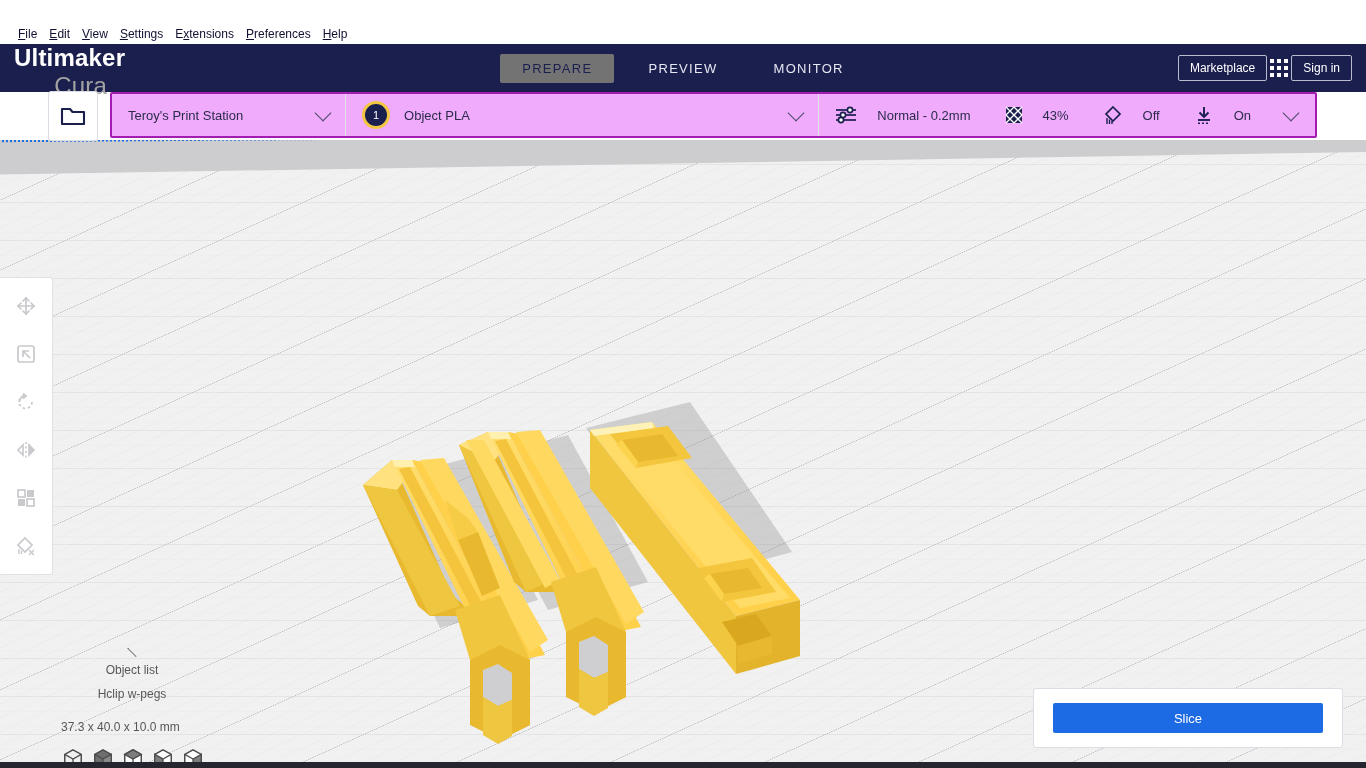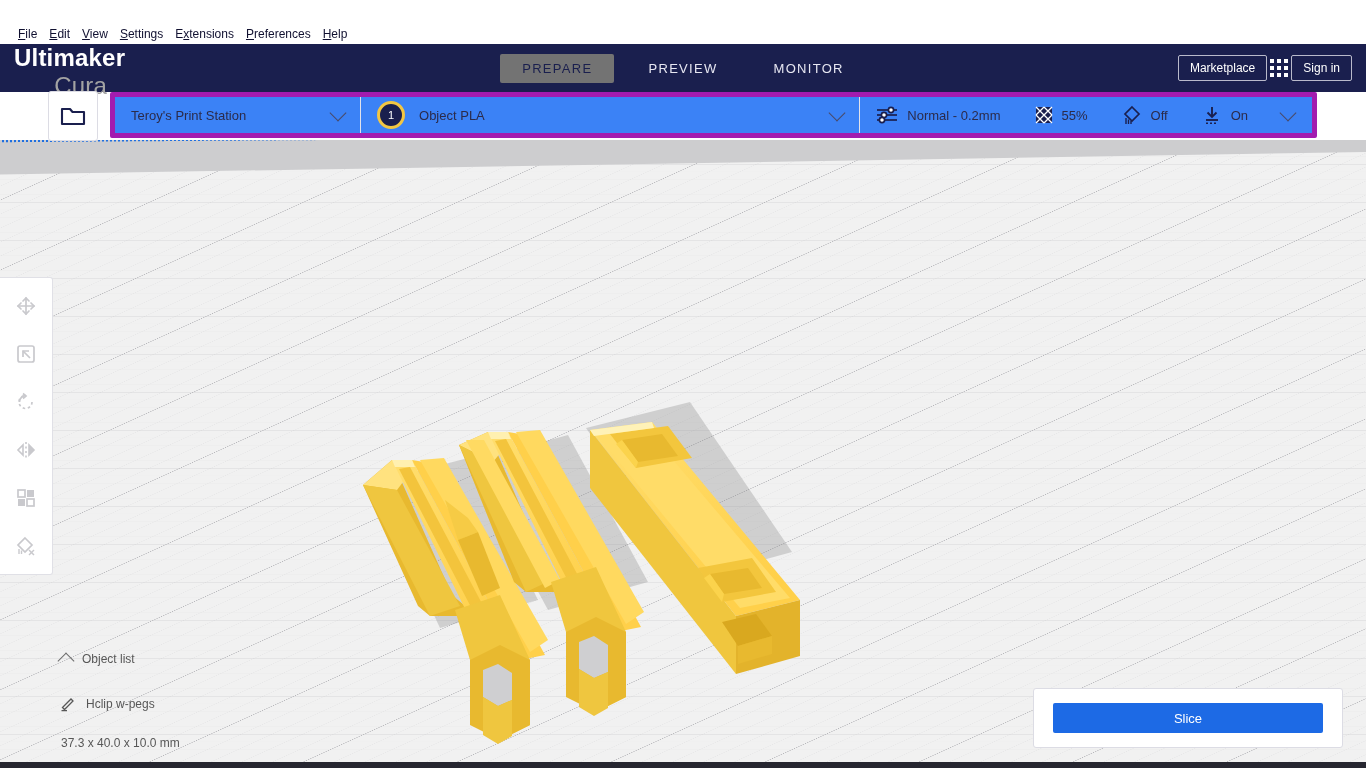--- a/index.html
+++ b/index.html
@@ -65,54 +65,54 @@
   .grid-icon i{background:#ffffff;display:block;width:4px;height:4px;}
 
   
   .openfile-btn{
     position:absolute;left:48px;top:91px;width:48px;height:48px;
     background:#fff;border:1px solid #dcdce4;border-radius:3px;
     display:flex;align-items:center;justify-content:center;z-index:6;
   }
   .machinebar{
     position:absolute;left:110px;top:92px;width:1207px;height:46px;
-    background:#3b82f6;border:5px solid #a21caf;border-radius:2px;
+    background:#f0abfc;border:2px solid #a21caf;border-radius:2px;
     display:flex;align-items:stretch;box-sizing:border-box;z-index:5;
   }
   .mb-cell{display:flex;align-items:center;height:100%;box-sizing:border-box;}
   .mb-printer{width:250px;padding:0 16px;justify-content:space-between;
     border-right:1px solid #e2e2ea;}
   .mb-material{width:508px;padding:0 16px;justify-content:space-between;
     border-right:1px solid #e2e2ea;}
   .mb-profile{flex:1;padding:0 16px;gap:0;}
   .mb-label{font-size:13px;color:#2b2b4a;white-space:nowrap;}
   .chev{width:11px;height:11px;border-right:1.6px solid #4a4a68;border-bottom:1.6px solid #4a4a68;
     transform:rotate(45deg);margin-top:-5px;flex:none;}
   .extruder-badge{width:22px;height:22px;border-radius:50%;
     border:3px solid #f2c643;background:#1a1f4e;color:#ffffff;
     font-size:11px;display:flex;align-items:center;justify-content:center;flex:none;margin-right:14px;}
-  .mb-item{display:flex;align-items:center;gap:9px;margin-right:34px;}
+  .mb-item{display:flex;align-items:center;gap:20px;margin-right:34px;}
   .mb-item .v{font-size:13px;color:#2b2b4a;white-space:nowrap;}
   .mb-profile .chev{margin-left:auto;margin-right:2px;}
 
   
   .viewport{position:absolute;left:0;top:140px;width:1366px;height:622px;overflow:hidden;background:#f7f7f7;}
   .vp-svg{position:absolute;left:0;top:0;}
 
   
   .toolbar{
     position:absolute;left:0;top:277px;width:52px;
     background:#ffffff;border:1px solid #e0e0e6;border-left:none;border-radius:0 3px 3px 0;
     padding:4px 0;z-index:6;
   }
   .tool{width:52px;height:48px;display:flex;align-items:center;justify-content:center;}
 
   
   .objectlist{position:absolute;left:60px;top:648px;z-index:6;}
-  .ol-row{display:flex;align-items:center;gap:10px;height:22px;}
+  .ol-row{display:flex;align-items:center;gap:10px;height:22px;flex-direction:column;}
   .ol-caret{width:11px;height:11px;border-left:1.6px solid #6b6b6b;border-top:1.6px solid #6b6b6b;
     transform:rotate(45deg);margin-top:4px;}
   .ol-title{font-size:12px;color:#575757;}
   .ol-name{font-size:12px;color:#575757;}
   .ol-dims{font-size:12px;color:#575757;margin-top:21px;margin-left:1px;}
   .view-icons{display:flex;gap:8px;margin-top:14px;margin-left:2px;}
 
   
   .slicepanel{
     position:absolute;left:1033px;top:688px;width:310px;height:60px;
@@ -315,21 +315,21 @@
           <circle cx="6" cy="14" r="2.6" fill="#fff" stroke="#1a1f4e" stroke-width="1.7"></circle>
         </svg>
         <div class="v">Normal - 0.2mm</div>
       </div>
 
       <div class="mb-item">
         <svg width="18" height="18" viewBox="0 0 18 18">
           <rect x="1" y="1" width="16" height="16" rx="2.5" fill="#1a1f4e"></rect>
           <path d="M1 1 L17 17 M17 1 L1 17 M9 1 L17 9 M9 17 L17 9 M1 9 L9 1 M1 9 L9 17" stroke="#ffffff" stroke-width="1.3" fill="none"></path>
         </svg>
-        <div class="v">55%</div>
+        <div class="v">43%</div>
       </div>
 
       <div class="mb-item">
         <svg width="20" height="20" viewBox="0 0 20 20">
           <path d="M10 2 L17 9 L10 16 L3 9 Z" fill="none" stroke="#1a1f4e" stroke-width="1.7"></path>
           <line x1="4" y1="13" x2="4" y2="19" stroke="#1a1f4e" stroke-width="1.4"></line>
           <line x1="6.5" y1="14.5" x2="6.5" y2="19" stroke="#1a1f4e" stroke-width="1.4"></line>
           <line x1="9" y1="16" x2="9" y2="19" stroke="#1a1f4e" stroke-width="1.4"></line>
         </svg>
         <div class="v">Off</div>
@@ -400,21 +400,21 @@
         <line x1="19" y1="15" x2="14" y2="20" stroke="#c9c9cd" stroke-width="1.5"></line>
       </svg>
     </div>
   </div>
 
   <div class="objectlist">
     <div class="ol-row">
       <div class="ol-caret"></div>
       <div class="ol-title">Object list</div>
     </div>
-    <div class="ol-row" style="margin-top:23px;">
+    <div class="ol-row" style="margin-top:7px;">
       <svg width="16" height="16" viewBox="0 0 16 16">
         <path d="M2.5 11.5 L11 3 L13 5 L4.5 13.5 Z" fill="none" stroke="#575757" stroke-width="1.3"></path>
         <line x1="1.5" y1="14.6" x2="7" y2="14.6" stroke="#575757" stroke-width="1.3"></line>
       </svg>
       <div class="ol-name">Hclip w-pegs</div>
     </div>
     <div class="ol-dims">37.3 x 40.0 x 10.0 mm</div>
 
     <div class="view-icons">
       <svg width="22" height="22" viewBox="0 0 24 24">

